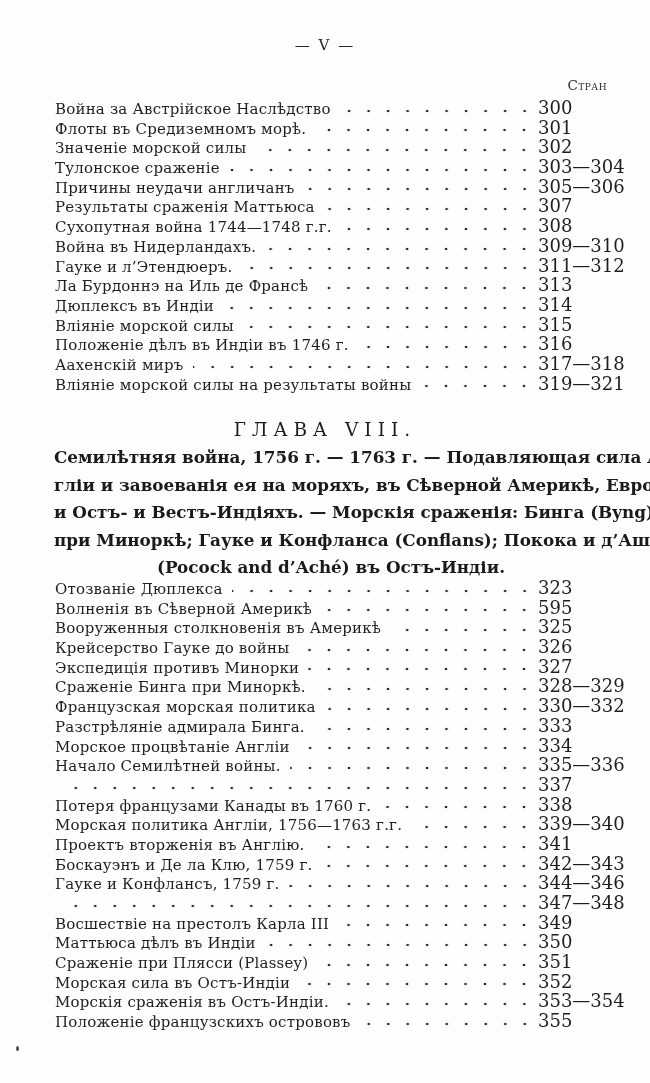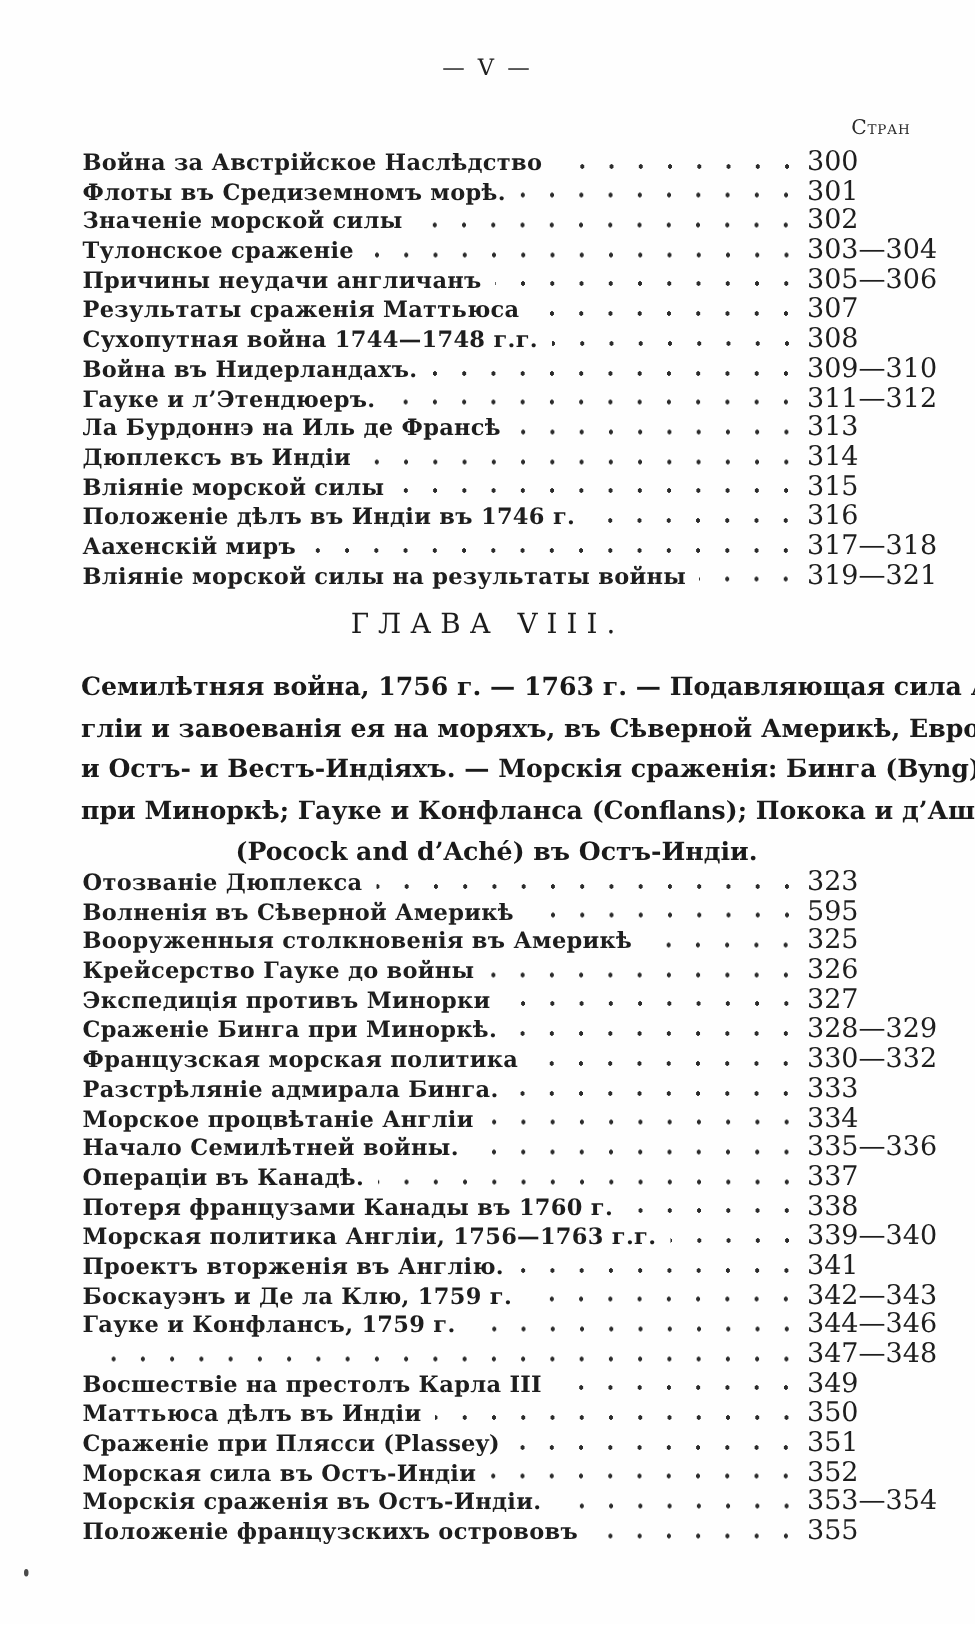--- a/index.html
+++ b/index.html
@@ -46,21 +46,20 @@
   .toc-row {
     display: flex;
     align-items: baseline;
     height: 19.7px;
     font-size: 15px;
     white-space: nowrap;
   }
   .toc-title {
     flex: none;
     letter-spacing: 0.2px;
-    font-weight: bold;
   }
   .toc-leader {
     flex: 1 1 auto;
     align-self: flex-end;
     height: 6px;
     margin: 0 4px 3px 9px;
     background-image: radial-gradient(circle, #2b2b2b 1.35px, rgba(0,0,0,0) 1.6px);
     background-size: 19.5px 6px;
     background-repeat: repeat-x;
     background-position: right bottom;
@@ -69,21 +68,21 @@
     flex: none;
     width: 72px;
     text-align: left;
     font-size: 18px;
   }
   .chapter-heading {
     position: absolute;
     top: 406px;
     left: 0;
     right: 0;
-    margin: 0;
+    margin: 13px;
     text-align: center;
     font-size: 18.5px;
     font-weight: normal;
     letter-spacing: 6px;
     color: #1c1c1c;
   }
   .chapter-summary {
     position: absolute;
     top: 444px;
     left: 54px;
@@ -255,21 +254,20 @@
         <span class="toc-title">Морское процвѣтаніе Англіи</span>
         <span class="toc-leader"></span>
         <span class="toc-pages">334</span>
       </div>
       <div class="toc-row">
         <span class="toc-title">Начало Семилѣтней войны.</span>
         <span class="toc-leader"></span>
         <span class="toc-pages">335—336</span>
       </div>
       <div class="toc-row">
-        <span class="toc-title">Операціи въ Канадѣ.</span>
         <span class="toc-leader"></span>
         <span class="toc-pages">337</span>
       </div>
       <div class="toc-row">
         <span class="toc-title">Потеря французами Канады въ 1760 г.</span>
         <span class="toc-leader"></span>
         <span class="toc-pages">338</span>
       </div>
       <div class="toc-row">
         <span class="toc-title">Морская политика Англіи, 1756—1763 г.г.</span>

